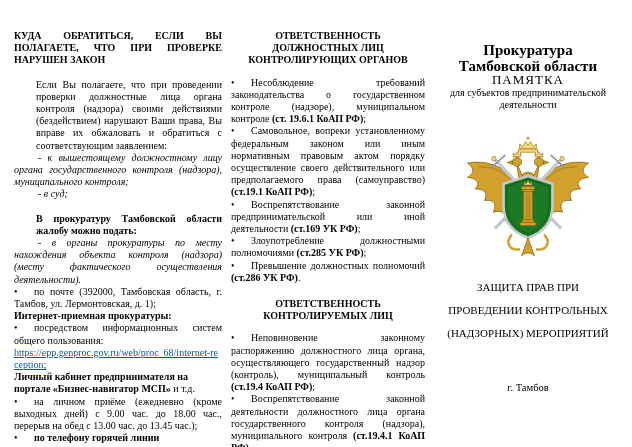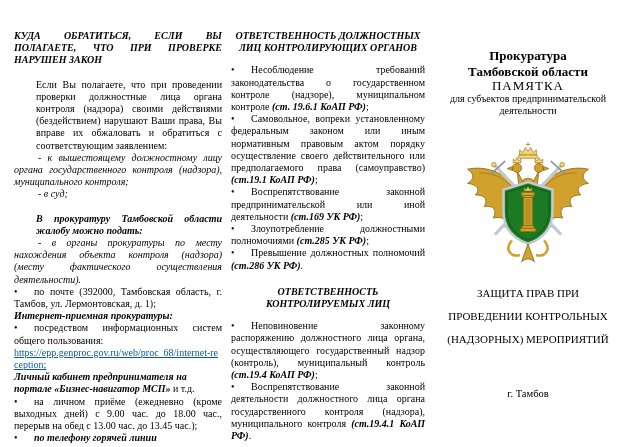--- a/index.html
+++ b/index.html
@@ -11,32 +11,32 @@
   .page{
     box-sizing:border-box;width:632px;height:447px;
     padding:30px 10px 0 14px;
     display:flex;gap:9px;background:#fff;
   }
   .col{font-size:10px;line-height:12.2px;}
   .col-left{width:208px;}
   .col-mid{width:194px;}
   .col-right{width:188px;text-align:center;}
   .blk{margin:0;}
-  .bold{font-weight:bold;font-style:italic;}
+  .bold{font-weight:bold;}
   .h{font-weight:bold;}
   .just{text-align:justify;}
   .center{text-align:center;}
   .ind{text-indent:24px;font-style:italic;}
   .mt10{margin-top:10px;}
   .mt12{margin-top:12px;margin-left:22px;}
   .mt16{margin-top:14px;}
   .bu{display:inline-block;width:20px;}
   a{color:var(--link,#0a56a8);text-decoration:underline;word-break:break-all;}
   
-  .org{font-weight:bold;font-size:13px;line-height:16px;max-width:140px;margin:18px auto 0;}
+  .org{font-weight:bold;font-size:15px;line-height:16px;max-width:140px;margin:12px auto 0;}
   .memo-title{font-size:13px;letter-spacing:1px;}
   .memo-sub{font-size:10px;line-height:12px;max-width:160px;margin:1px auto 0;}
   .emblem-wrap{margin-top:11px;height:150px;}
   .protect{font-size:11px;line-height:23px;max-width:176px;margin:4px auto 0;}
   .footer{margin-top:36px;font-size:10.5px;line-height:13px;}
   
   .eg{fill:var(--gold,#d2a12d);stroke:var(--gold-dark,#8f6d14);stroke-width:1.3;}
   .eg2{fill:var(--gold-light,#f3d878);stroke:var(--gold-dark,#8f6d14);stroke-width:1;}
   .sw{stroke:var(--silver,#c3c9d1);stroke-width:5;stroke-linecap:round;}
   .sw2{stroke:var(--silver-dark,#8d949e);stroke-width:2.5;stroke-linecap:round;}

